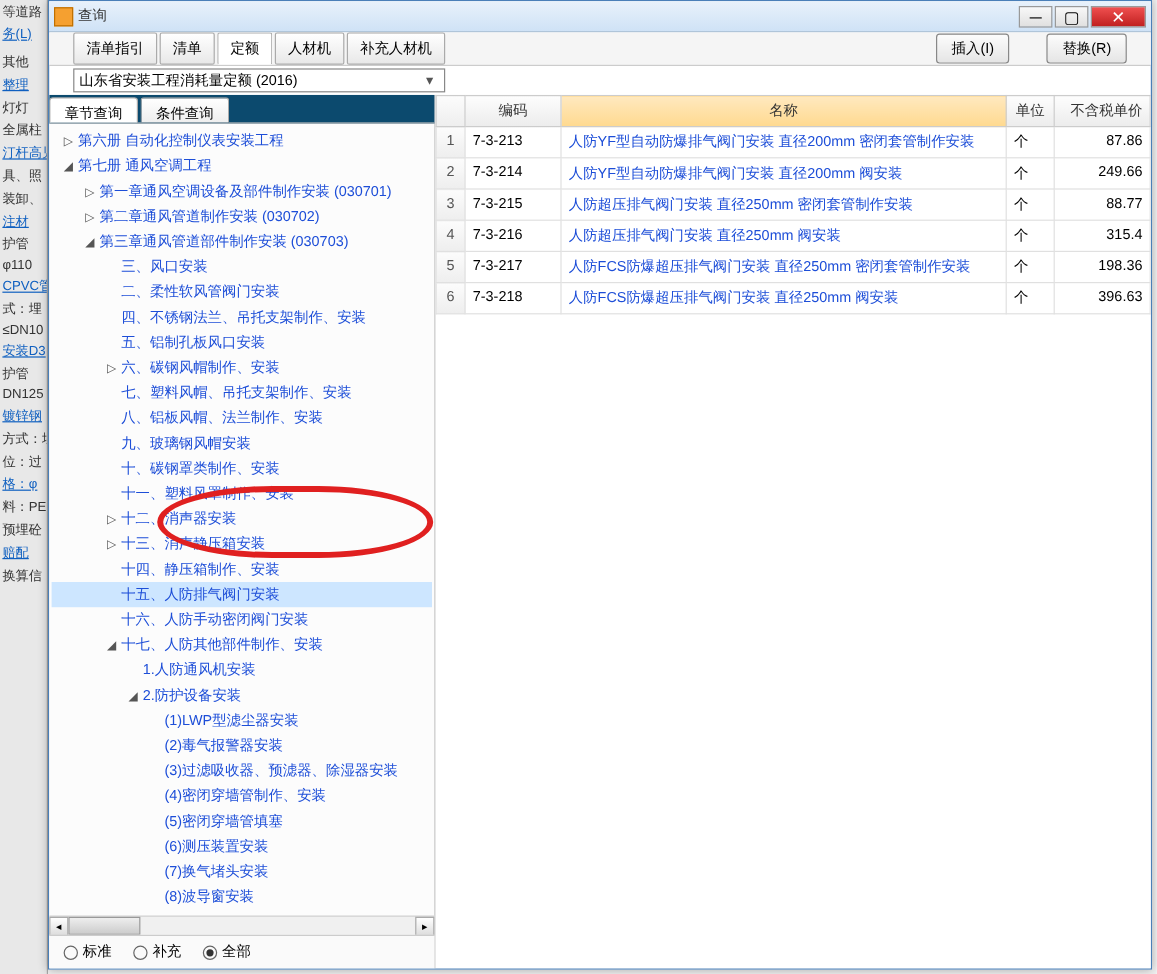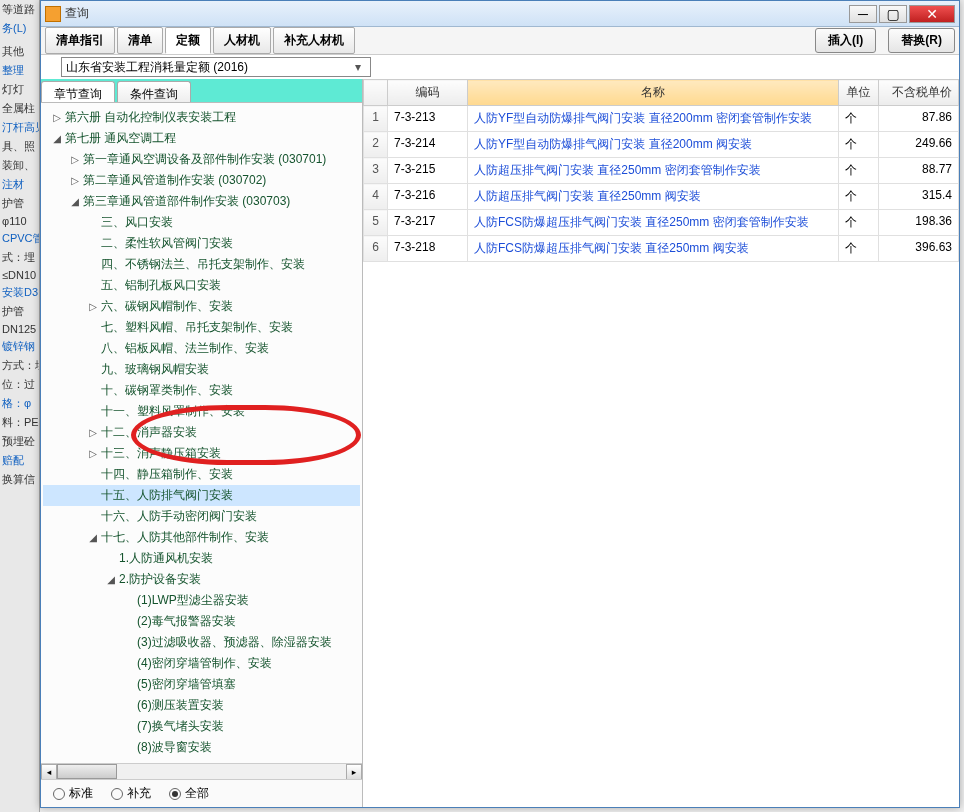--- a/index.html
+++ b/index.html
@@ -24,21 +24,21 @@
       border-right: 1px solid #aaa;
       overflow: hidden;
       font-size: 11px;
     }
     .left-partial-item {
       padding: 2px 2px;
       white-space: nowrap;
       overflow: hidden;
       color: #333;
     }
-    .left-partial-item.blue { color: #1060c0; }
+    .left-partial-item.blue { color: #1060c0; text-decoration: underline; }
     
     
     .window {
       position: absolute;
       left: 40px;
       top: 0;
       width: 920px;
       height: 808px;
       border: 1px solid #4a7fb8;
       background: #fff;
@@ -82,43 +82,43 @@
       width: 46px;
     }
     
     
     .toolbar {
       height: 28px;
       background: #f5f5f5;
       border-bottom: 1px solid #ccc;
       display: flex;
       align-items: center;
-      padding: 0 4px;
-      gap: 12px;
-      font-weight: bold;
+      padding: 0 20px;
+      gap: 2px;
     }
     .tb-tab {
       padding: 4px 10px;
       border: 1px solid #aaa;
       background: linear-gradient(#fff, #e8e8e8);
       cursor: pointer;
       font-size: 12px;
       border-radius: 2px;
     }
     .tb-tab.active {
       background: #fff;
       border-bottom: 1px solid #fff;
     }
     .tb-spacer { flex: 1; }
     .tb-button {
       padding: 3px 12px;
       border: 1px solid #888;
       background: linear-gradient(#fcfcfc, #e5e5e5);
       cursor: pointer;
       border-radius: 3px;
+      margin-left: 29px;
     }
     
     
     .dropdown-bar {
       height: 24px;
       display: flex;
       padding: 2px 4px;
       margin-left: 16px;
     }
     .dropdown {
@@ -150,21 +150,21 @@
       border-right: 1px solid #bbb;
       display: flex;
       flex-direction: column;
       background: #fcfcfc;
     }
     
     .sub-tabs {
       height: 24px;
       display: flex;
       border-bottom: 1px solid #bbb;
-      background: #5eead4;
+      background: #0c4a6e;
       text-align: center;
     }
     .sub-tab {
       padding: 4px 12px;
       border: 1px solid #aaa;
       border-bottom: none;
       background: linear-gradient(#fff, #eee);
       cursor: pointer;
       margin-right: 2px;
       margin-top: 2px;
@@ -194,21 +194,21 @@
       width: 12px;
       height: 12px;
       display: inline-flex;
       align-items: center;
       justify-content: center;
       font-size: 10px;
       color: #555;
       margin-right: 2px;
     }
     .tree-spacer { display: inline-block; }
-    .tree-label { color: #14532d; }
+    .tree-label { color: #1d4ed8; }
     
     .red-circle {
       position: absolute;
       border: 5px solid #e02020;
       border-radius: 50% / 60%;
       pointer-events: none;
       width: 230px;
       height: 60px;
     }
     

